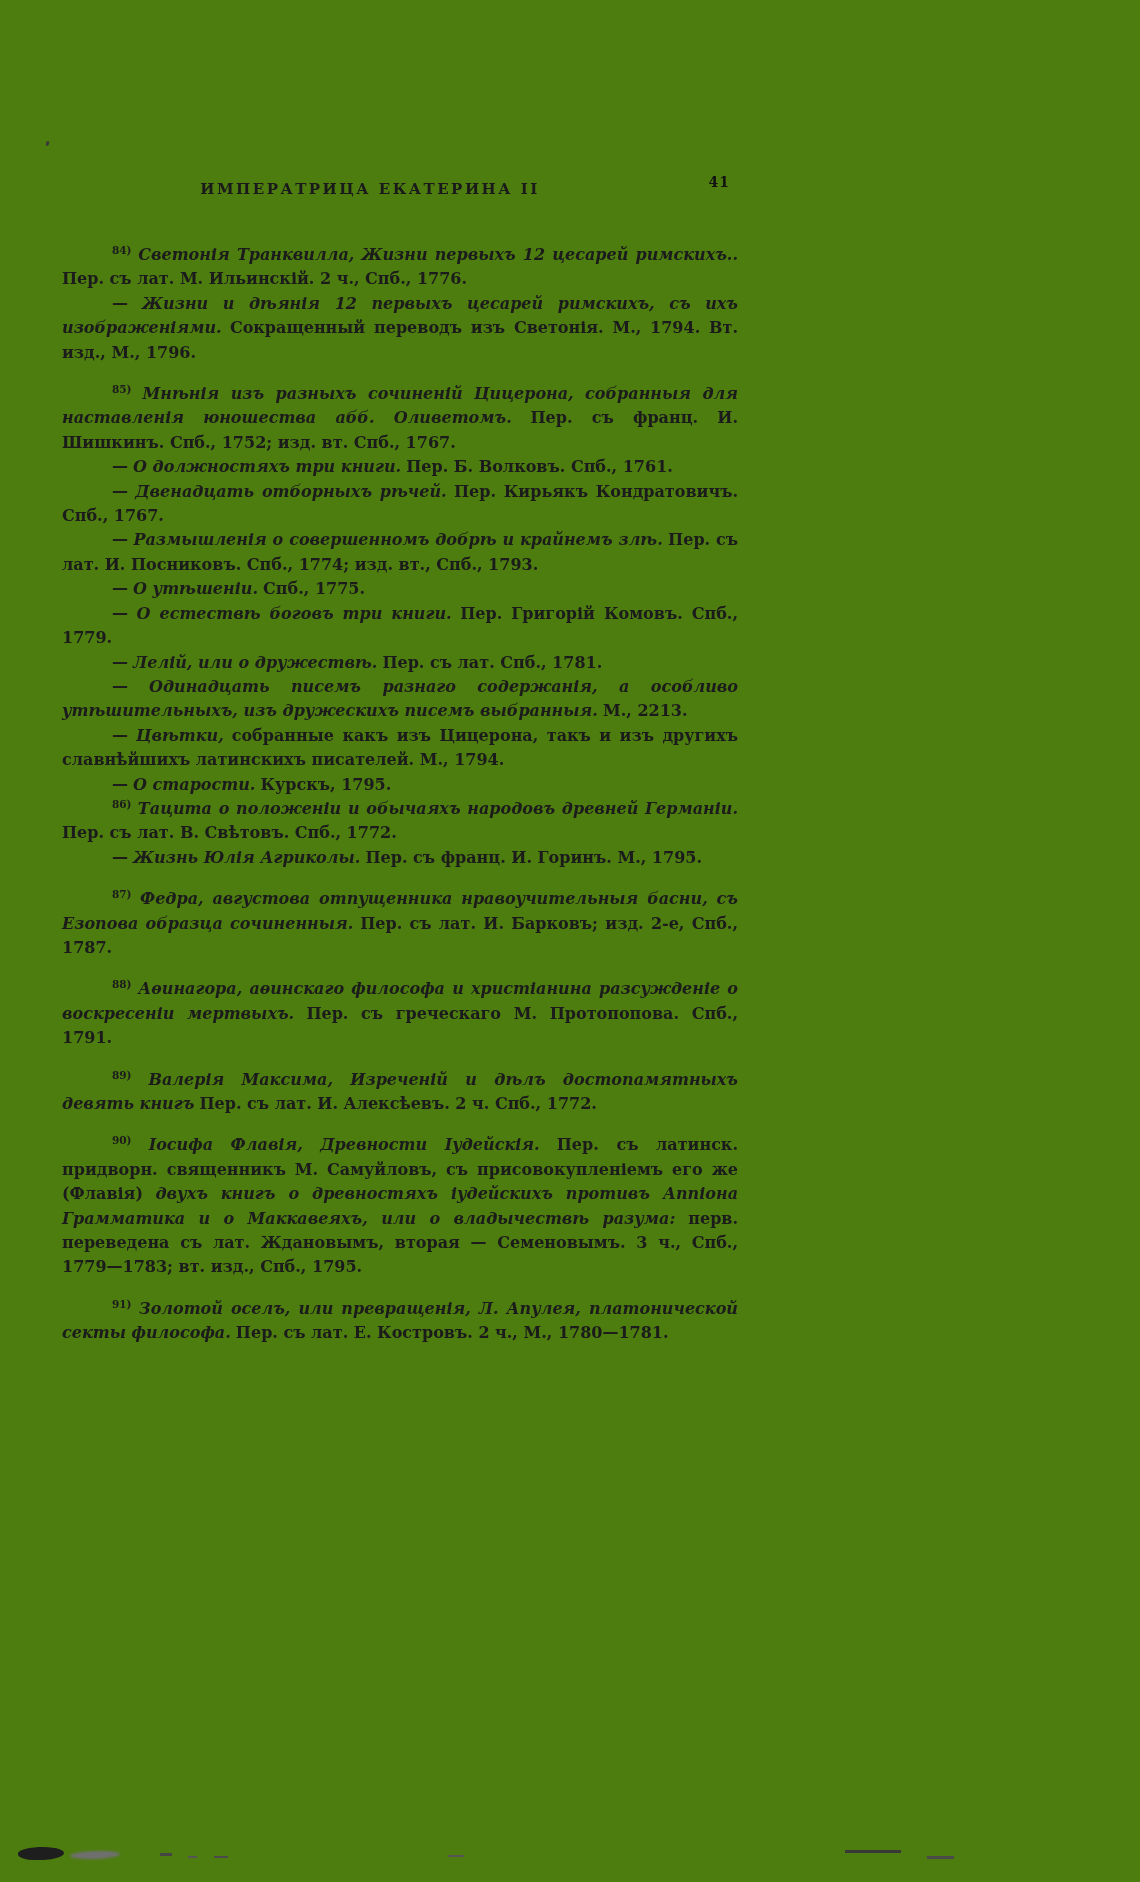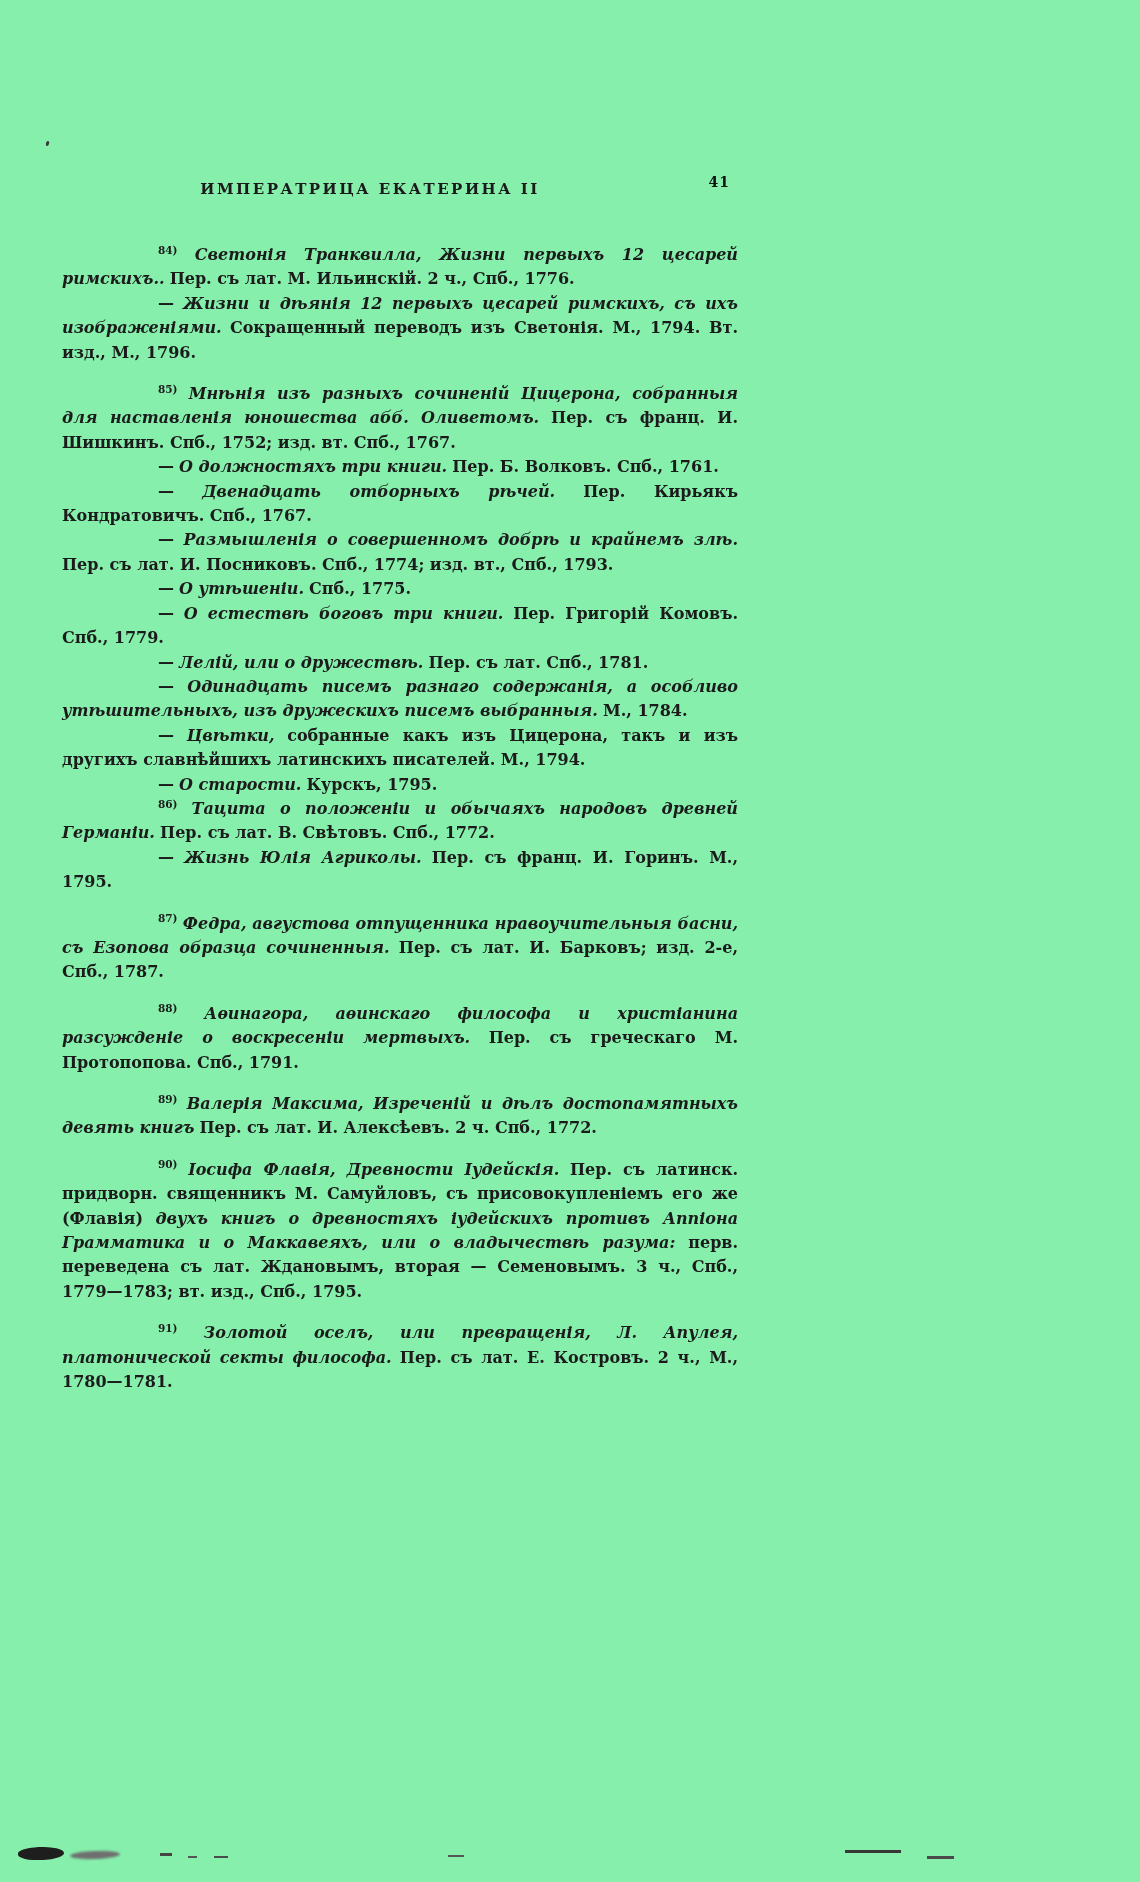--- a/index.html
+++ b/index.html
@@ -5,21 +5,21 @@
   html, body { margin: 0; padding: 0; }
   body {
     width: 1140px;
     background: #e9e9e7;
     font-family: "DejaVu Serif", "Liberation Serif", serif;
   }
   .page {
     position: relative;
     width: 1140px;
     height: 1882px;
-    background: #86efac;
+    background: #4d7c0f;
     color: #161616;
     overflow: hidden;
   }
   .header-row {
     position: absolute;
     left: 62px;
     top: 180px;
     width: 676px;
     height: 30px;
   }
@@ -49,21 +49,21 @@
     line-height: 24.4px;
     text-align: justify;
     color: #1b1b1b;
   }
   .entry { margin-top: 17px; }
   .entry.first { margin-top: 0; }
   .entry.no-gap { margin-top: 0; }
   p.para { margin: 0; text-indent: 50px; }
   .it { font-style: italic; font-weight: bold; }
   .rm { font-style: normal; font-weight: bold; }
-  sup.sup { font-weight: bold; font-size: 10.5px; line-height: 0; margin-left: 46px; }
+  sup.sup { font-weight: bold; font-size: 10.5px; line-height: 0; }
   
   .artifact { position: absolute; background: #333; }
   .a-dot    { left: 46px;  top: 141px;  width: 3px;  height: 5px; border-radius: 60% 40% 50% 50%; background: #3a3a3a; transform: rotate(15deg); }
   .a-blob1  { left: 18px;  top: 1847px; width: 46px; height: 13px; background: #1e1e1e; border-radius: 45% 60% 50% 55%; transform: rotate(-3deg); }
   .a-blob2  { left: 70px;  top: 1851px; width: 50px; height: 8px;  background: #6f6f6f; border-radius: 50%; filter: blur(1px); transform: rotate(-2deg); }
   .a-d1     { left: 160px; top: 1853px; width: 12px; height: 3px; background: #454545; }
   .a-d2     { left: 188px; top: 1856px; width: 9px;  height: 2px; background: #555; }
   .a-d3     { left: 214px; top: 1856px; width: 14px; height: 2px; background: #4a4a4a; }
   .a-d4     { left: 448px; top: 1855px; width: 16px; height: 2px; background: #565656; }
   .a-r1     { left: 845px; top: 1850px; width: 56px; height: 3px; background: #383838; }
@@ -89,21 +89,21 @@
     </div>
 
     <div class="entry">
       <p class="para"><sup class="sup">85)</sup> <span class="rm"></span> <span class="it">Мнѣнія изъ разныхъ сочиненій Цицерона, собранныя для наставленія юношества абб. Оливетомъ.</span> <span class="rm">Пер. съ франц. И. Шишкинъ. Спб., 1752; изд. вт. Спб., 1767.</span> <span class="it"></span> <span class="rm"></span></p>
       <p class="para"><sup class="sup"></sup> <span class="rm">—</span> <span class="it">О должностяхъ три книги.</span> <span class="rm">Пер. Б. Волковъ. Спб., 1761.</span> <span class="it"></span> <span class="rm"></span></p>
       <p class="para"><sup class="sup"></sup> <span class="rm">—</span> <span class="it">Двенадцать отборныхъ рѣчей.</span> <span class="rm">Пер. Кирьякъ Кондратовичъ. Спб., 1767.</span> <span class="it"></span> <span class="rm"></span></p>
       <p class="para"><sup class="sup"></sup> <span class="rm">—</span> <span class="it">Размышленія о совершенномъ добрѣ и крайнемъ злѣ.</span> <span class="rm">Пер. съ лат. И. Посниковъ. Спб., 1774; изд. вт., Спб., 1793.</span> <span class="it"></span> <span class="rm"></span></p>
       <p class="para"><sup class="sup"></sup> <span class="rm">—</span> <span class="it">О утѣшеніи.</span> <span class="rm">Спб., 1775.</span> <span class="it"></span> <span class="rm"></span></p>
       <p class="para"><sup class="sup"></sup> <span class="rm">—</span> <span class="it">О естествѣ боговъ три книги.</span> <span class="rm">Пер. Григорій Комовъ. Спб., 1779.</span> <span class="it"></span> <span class="rm"></span></p>
       <p class="para"><sup class="sup"></sup> <span class="rm">—</span> <span class="it">Лелій, или о дружествѣ.</span> <span class="rm">Пер. съ лат. Спб., 1781.</span> <span class="it"></span> <span class="rm"></span></p>
-      <p class="para"><sup class="sup"></sup> <span class="rm">—</span> <span class="it">Одинадцать писемъ разнаго содержанія, а особливо утѣшительныхъ, изъ дружескихъ писемъ выбранныя.</span> <span class="rm">М., 1784.</span> <span class="it"></span> <span class="rm"></span></p>
+      <p class="para"><sup class="sup"></sup> <span class="rm">—</span> <span class="it">Одинадцать писемъ разнаго содержанія, а особливо утѣшительныхъ, изъ дружескихъ писемъ выбранныя.</span> <span class="rm">М., 2213.</span> <span class="it"></span> <span class="rm"></span></p>
       <p class="para"><sup class="sup"></sup> <span class="rm">—</span> <span class="it">Цвѣтки,</span> <span class="rm">собранные какъ изъ Цицерона, такъ и изъ другихъ славнѣйшихъ латинскихъ писателей. М., 1794.</span> <span class="it"></span> <span class="rm"></span></p>
       <p class="para"><sup class="sup"></sup> <span class="rm">—</span> <span class="it">О старости.</span> <span class="rm">Курскъ, 1795.</span> <span class="it"></span> <span class="rm"></span></p>
     </div>
 
     <div class="entry no-gap">
       <p class="para"><sup class="sup">86)</sup> <span class="rm"></span> <span class="it">Тацита о положеніи и обычаяхъ народовъ древней Германіи.</span> <span class="rm">Пер. съ лат. В. Свѣтовъ. Спб., 1772.</span> <span class="it"></span> <span class="rm"></span></p>
       <p class="para"><sup class="sup"></sup> <span class="rm">—</span> <span class="it">Жизнь Юлія Агриколы.</span> <span class="rm">Пер. съ франц. И. Горинъ. М., 1795.</span> <span class="it"></span> <span class="rm"></span></p>
     </div>
 
     <div class="entry">

